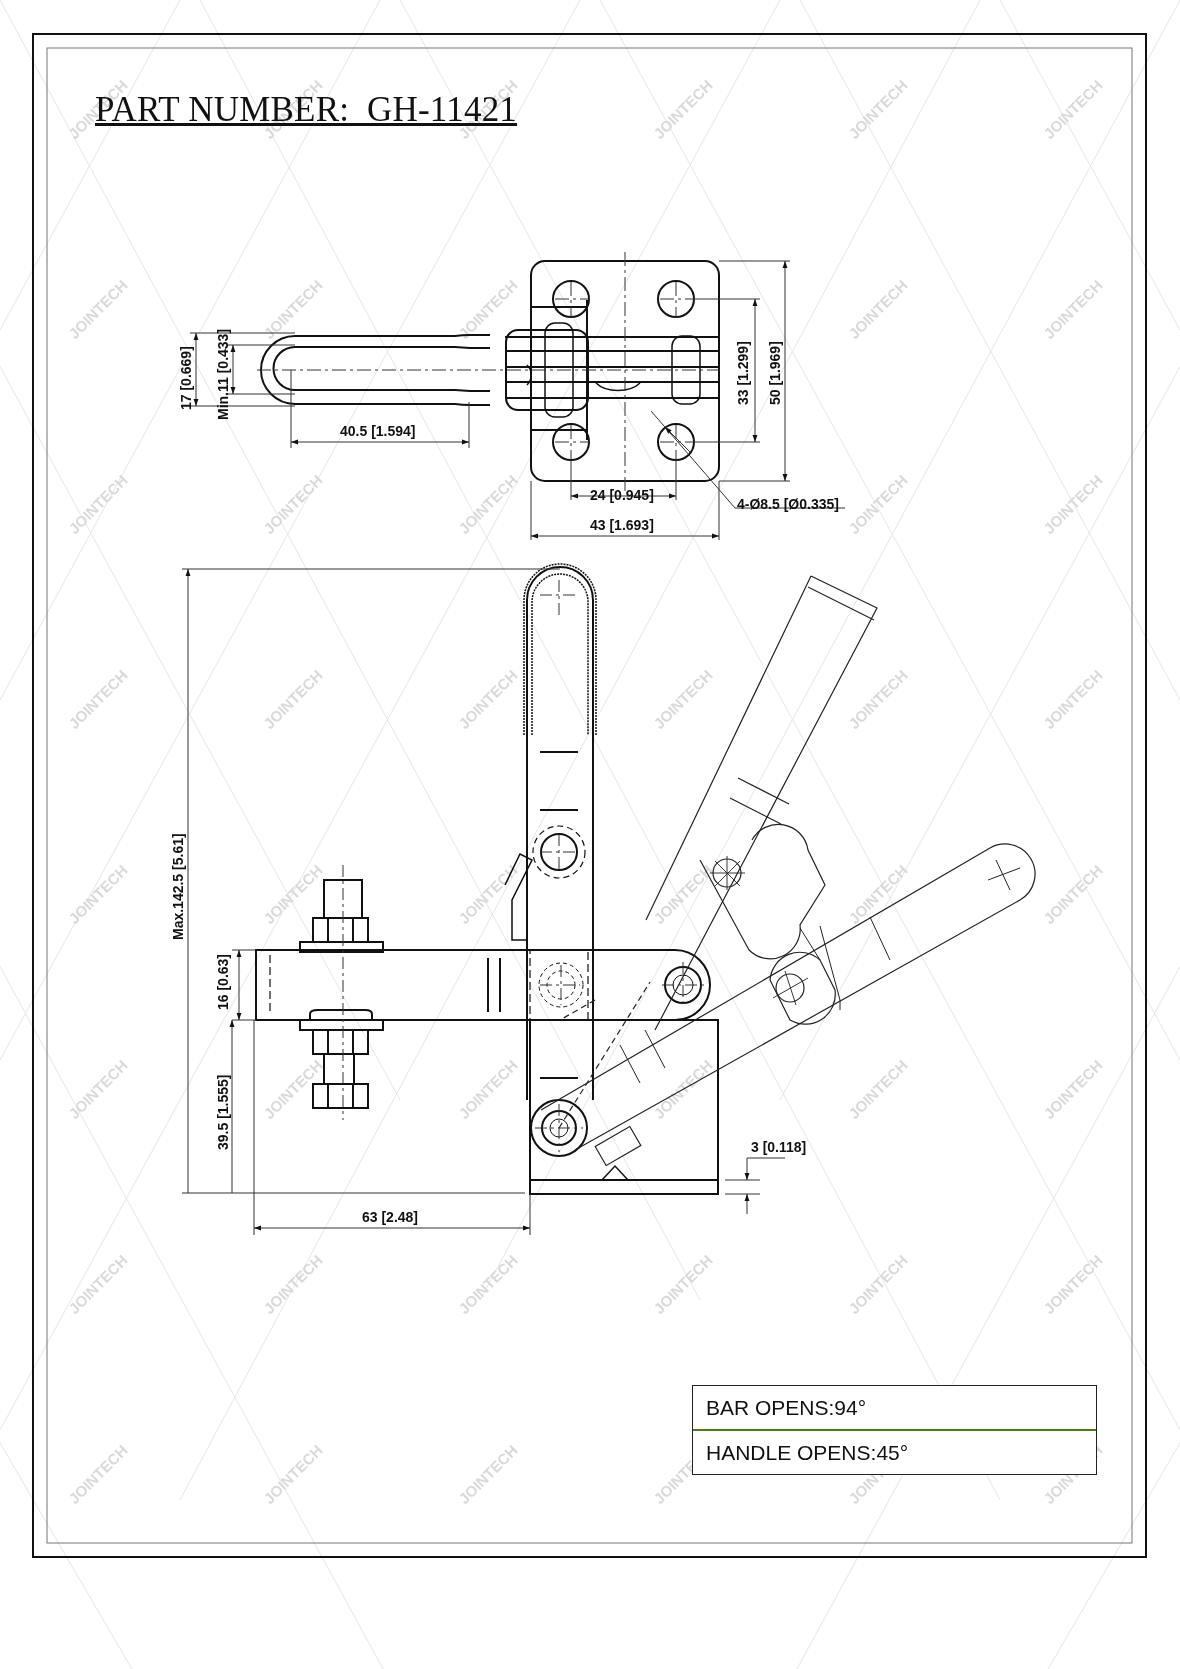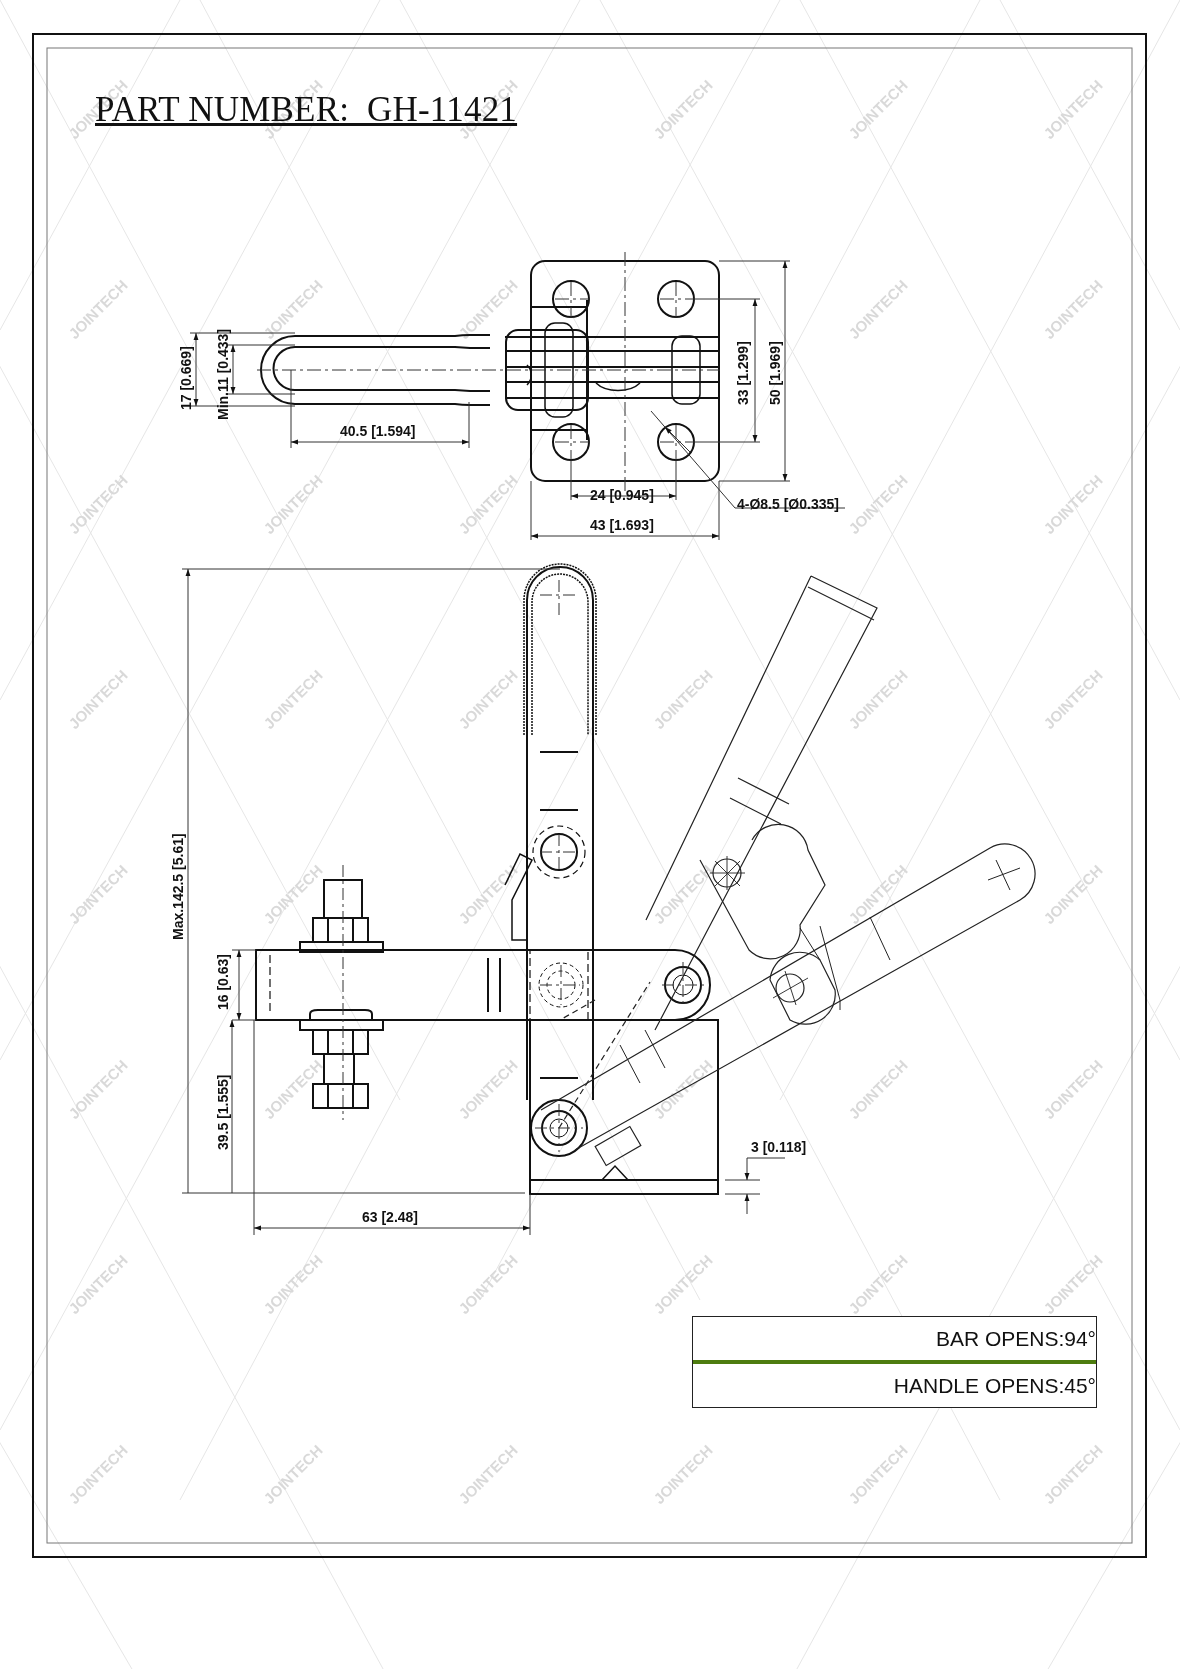--- a/index.html
+++ b/index.html
@@ -1,20 +1,20 @@
 <!DOCTYPE html>
 <html><head>
 <meta charset="utf-8">
 <style>
   html, body { margin:0; padding:0; background:#ffffff; }
   body { width:1180px; height:1669px; position:relative; overflow:hidden; font-family:"Liberation Sans", sans-serif; }
   #sheet { position:absolute; left:0; top:0; width:1180px; height:1669px; }
   .title { position:absolute; left:95px; top:90px; font-family:"Liberation Serif", serif; font-size:35px; color:#111; letter-spacing:0.2px; white-space:pre;text-decoration:underline; }
-  .spec-table { position:absolute; left:692px; top:1316px; width:403px; border:1.5px solid #222; background:#fff;text-align:right; }
-  .spec-row { height:43px; line-height:43px; padding-left:13px; font-size:21px; color:#111; border-top:4px solid #4d7c0f; white-space:nowrap; }
+  .spec-table { position:absolute; left:692px; top:1385px; width:403px; border:1.5px solid #222; background:#fff; }
+  .spec-row { height:43px; line-height:43px; padding-left:13px; font-size:21px; color:#111; border-top:2px solid #4d7c0f; white-space:nowrap; }
   .spec-row:first-child { border-top:none; }
   svg text { font-family:"Liberation Sans", sans-serif; font-weight:bold; fill:#111; }
   .wm { font-family:"Liberation Sans", sans-serif; font-weight:bold; fill:#d9d9d9; }
 </style>
 </head>
 <body>
 
 <svg id="sheet" width="1180" height="1669" viewBox="0 0 1180 1669" xmlns="http://www.w3.org/2000/svg">
   <defs>
     <marker id="arr" viewBox="0 0 10 10" refX="10" refY="5" markerWidth="9" markerHeight="7" orient="auto-start-reverse">

